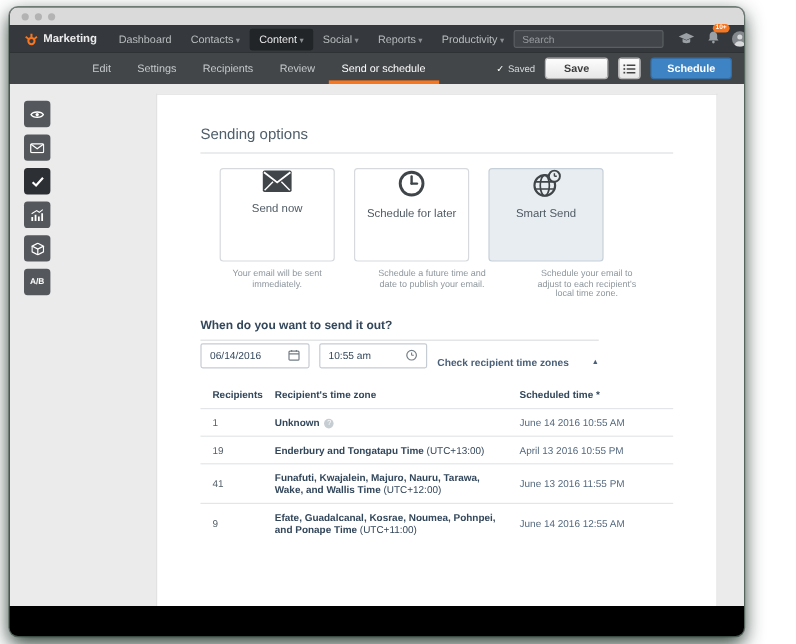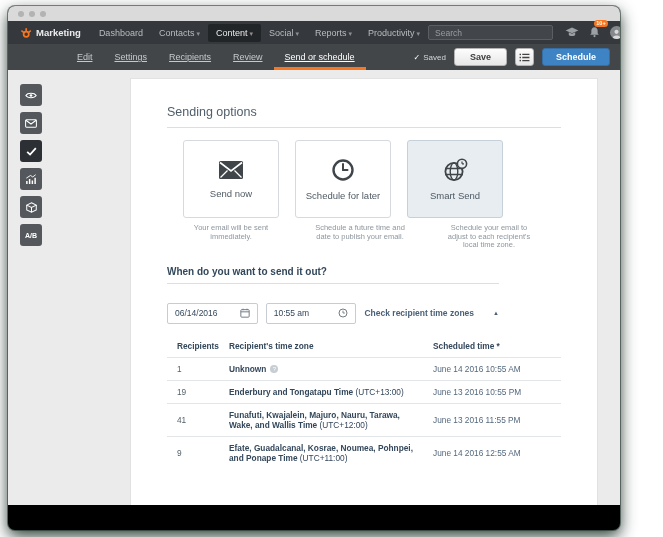--- a/index.html
+++ b/index.html
@@ -28,21 +28,21 @@
   .bell-wrap { position:relative; }
   .nav-badge { position:absolute; top:-4px; right:-7px; background:#f8761f; color:#fff; font-size:5.5px;
                font-weight:bold; border-radius:5px; padding:1px 2.5px; line-height:1; }
   .avatar { width:13px; height:13px; border-radius:50%; background:#85898d; overflow:hidden; }
 
   
   .toolbar { height:26px; background:#434649; display:flex; align-items:stretch; padding:0 10px; }
   .back { display:flex; align-items:center; gap:5px; color:#c6c9cb; font-size:8.5px; cursor:pointer; white-space:nowrap; }
   .tabs { display:flex; margin-left:auto; margin-right:auto; }
   .tab { display:flex; align-items:center; padding:0 11px; font-size:9px; color:#c6c9cb;
-         border-bottom:3px solid transparent; border-top:3px solid transparent; cursor:pointer; white-space:nowrap;text-decoration:underline; }
+         border-bottom:3px solid transparent; border-top:3px solid transparent; cursor:pointer; white-space:nowrap; }
   .tab.active { color:#fff; border-bottom-color:#f8761f; }
   .toolbar-right { display:flex; align-items:center; gap:8px; }
   .saved { display:flex; align-items:center; gap:3px; color:#d6d8da; font-size:8px; }
   .saved-check { color:#fff; font-size:8px; }
   .btn { height:18px; border-radius:3px; font-size:9px; font-weight:bold; display:flex;
          align-items:center; justify-content:center; cursor:pointer; font-family:"Liberation Sans", sans-serif; }
   .btn-light { background:linear-gradient(#fdfdfd,#e7e7e7); border:1px solid #b3b3b3; color:#3d3d3d; padding:0 15px; }
   .btn-icon  { background:linear-gradient(#fdfdfd,#e7e7e7); border:1px solid #b3b3b3; width:19px; }
   .btn-primary { background:#3e83c3; border:1px solid #346ea5; color:#fff; padding:4px 13px; }
 
@@ -54,38 +54,38 @@
   .tool-btn.active { background:#2c2f33; }
   .ab-label { color:#fff; font-size:7px; font-weight:bold; }
 
   .panel { position:absolute; left:122px; top:8px; right:22px; height:427px; background:#fff;
            border:1px solid #e2e2e2; border-bottom:none; padding:26px 36px 0 36px; overflow:hidden; }
   .page-title { font-size:12.5px; color:#4f5e6b; font-weight:normal; }
   .hr { border-top:1px solid #dcdfe2; margin-top:8px; }
 
   .cards { display:flex; gap:16px; margin-left:16px; margin-top:12px; }
   .card { width:96px; height:78px; background:#fff; border:1px solid #d6dade; border-radius:3px;
-          display:flex; flex-direction:column; align-items:center; justify-content:center; cursor:pointer; }
+          display:flex; flex-direction:column; align-items:center; justify-content:flex-start; cursor:pointer; }
   .card.selected { background:#e8edf1; border-color:#c6d0d9; }
   .card-label { font-size:9.5px; color:#4f5a63; margin-top:8px; }
   .captions { display:flex; gap:33px; margin-left:16px; margin-top:6px; }
   .caption { width:96px; text-align:center; font-size:7.5px; line-height:8.5px; color:#8e979e; }
 
   .alert { position:relative; margin-top:12px; width:332px; background:#eaf4fb; border:1px solid #bcd9ec;
            border-radius:2px; padding:6px 22px 6px 10px; }
   .alert::before { content:""; position:absolute; top:-7px; left:283px; border:7px solid transparent;
                    border-top:none; border-bottom:7px solid #bcd9ec; }
   .alert::after  { content:""; position:absolute; top:-5px; left:285px; border:5px solid transparent;
                    border-top:none; border-bottom:5px solid #eaf4fb; }
   .alert-title { font-size:8.5px; font-weight:bold; color:#33475b; }
   .alert-body  { font-size:8px; color:#42576c; margin-top:2px; }
   .alert-close { position:absolute; top:5px; right:7px; font-size:8px; color:#9ab4c8; cursor:pointer; }
 
   .section-title { margin-top:16px; font-size:10px; font-weight:bold; color:#33475b; }
-  .inputs-row { display:flex; align-items:center; gap:8px; margin-top:19px; width:332px; }
+  .inputs-row { display:flex; align-items:flex-end; gap:8px; margin-top:2px; width:332px; }
   .field { display:flex; align-items:center; justify-content:space-between; width:103px; height:21px;
            border:1px solid #c5ccd3; border-radius:2px; background:#fff; padding:0 7px; cursor:text; }
   .field-value { font-size:8.5px; color:#33475b; }
   .tz-link { margin-left:auto; font-size:8.5px; color:#4a6078; font-weight:bold; cursor:pointer;
              display:flex; align-items:center; gap:19px; white-space:nowrap; }
   .tz-caret { font-size:6px; color:#4a6078; }
 
   .table { margin-top:10px; }
   .trow { display:flex; align-items:center; border-top:1px solid #e3e6e8; padding:6px 0; }
   .trow.head { border-top:none; padding:7px 0 6px 0; }
@@ -295,21 +295,21 @@
 
         <div class="trow">
           <div class="c1">1</div>
           <div class="c2"><span class="zone-name">Unknown</span><span class="help-dot">?</span></div>
           <div class="c3">June 14 2016 10:55 AM</div>
         </div>
 
         <div class="trow">
           <div class="c1">19</div>
           <div class="c2"><span class="zone-name">Enderbury and Tongatapu Time</span><span> (UTC+13:00)</span></div>
-          <div class="c3">June 13 2016 10:55 PM</div>
+          <div class="c3">April 13 2016 10:55 PM</div>
         </div>
 
         <div class="trow">
           <div class="c1">41</div>
           <div class="c2"><span class="zone-name">Funafuti, Kwajalein, Majuro, Nauru, Tarawa, Wake, and Wallis Time</span><span> (UTC+12:00)</span></div>
           <div class="c3">June 13 2016 11:55 PM</div>
         </div>
 
         <div class="trow">
           <div class="c1">9</div>

